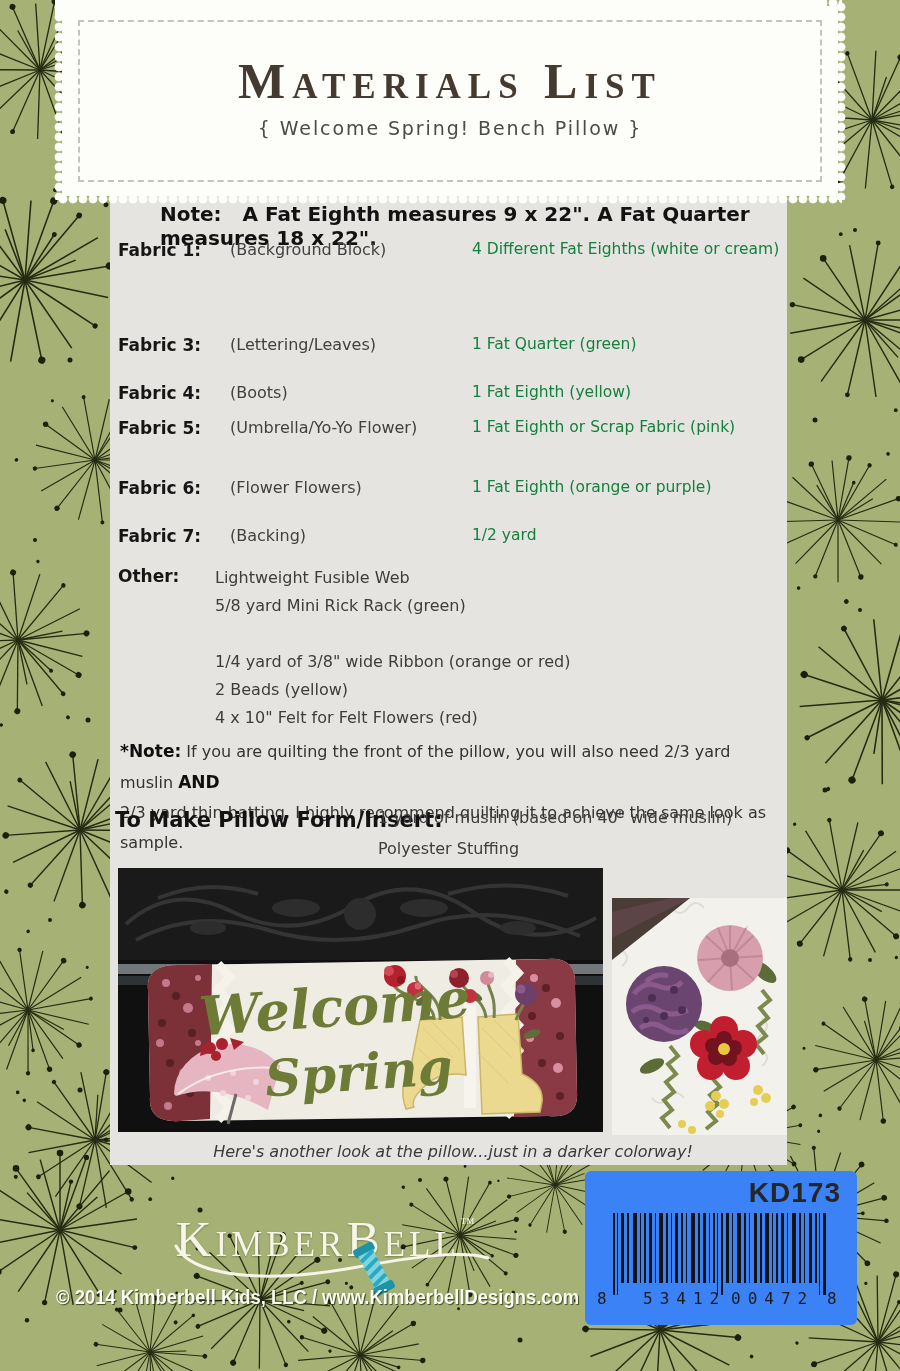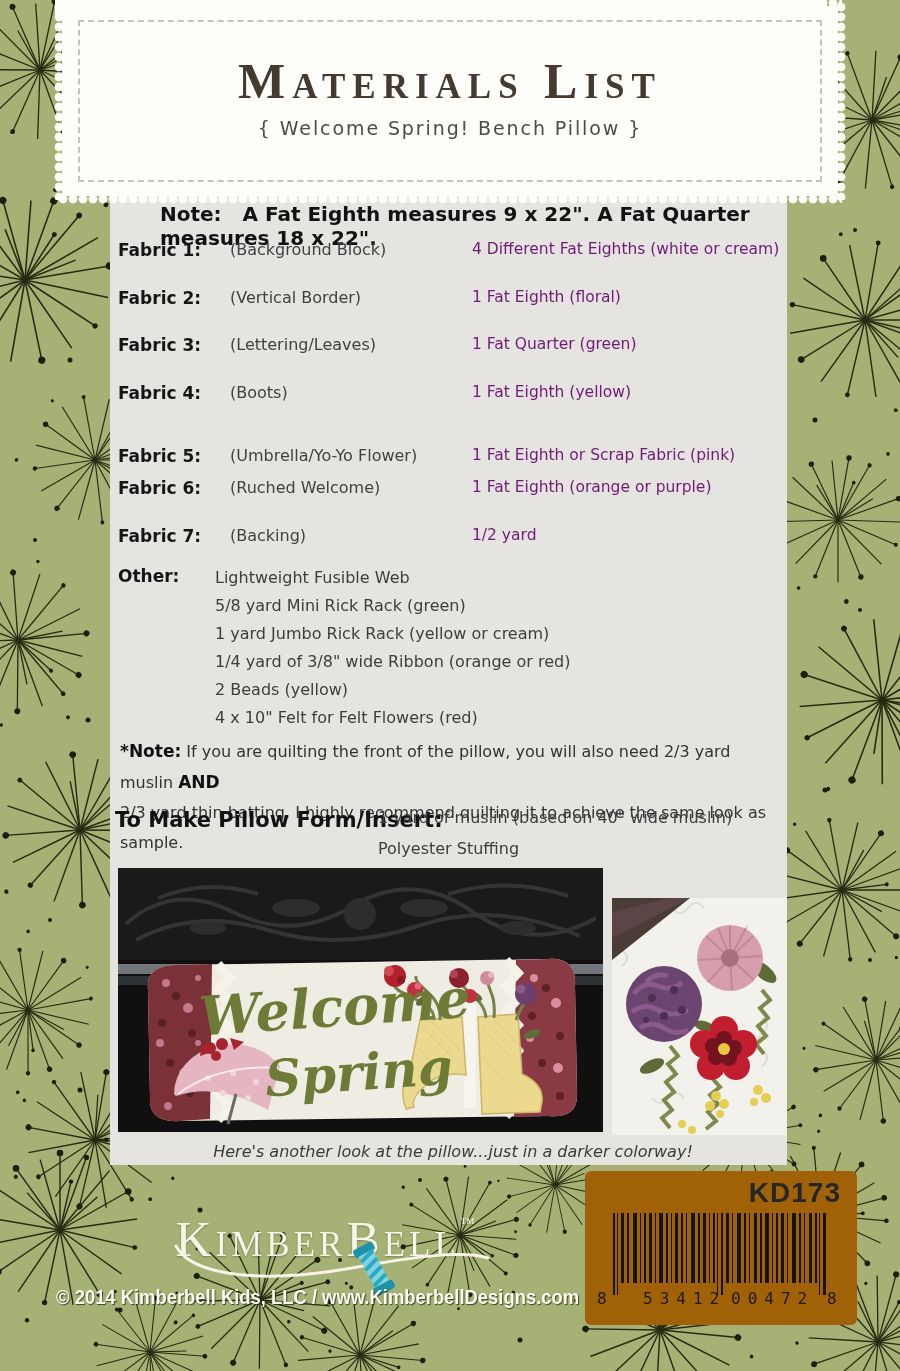--- a/index.html
+++ b/index.html
@@ -18,42 +18,42 @@
   .header-inner{position:absolute;left:16px;top:14px;right:16px;bottom:14px;border:2px dashed #c3c3c0;text-align:center;}
   .title{margin:34px 0 4px 0;font-family:"Liberation Serif",serif;font-variant:small-caps;font-weight:600;font-size:50px;letter-spacing:7px;color:#453a2f;line-height:1;}
   .subtitle{margin-top:10px;font-size:20px;letter-spacing:2px;color:#4b4b4b;transform:scaleX(.95);}
 
   
   .panel{position:absolute;left:110px;top:190px;width:677px;height:975px;background:#e5e4e1;z-index:2;}
   .note-line{position:absolute;left:50px;top:12px;font-size:20px;font-weight:bold;color:#121212;}
   .fabric-row{position:absolute;left:0;width:677px;height:22px;}
   .flabel{position:absolute;left:8px;font-size:17px;font-weight:bold;color:#151515;}
   .fdesc{position:absolute;left:120px;font-size:16px;color:#414141;}
-  .fqty{position:absolute;left:362px;font-size:15.5px;color:#701a75;text-align:center;}
+  .fqty{position:absolute;left:362px;font-size:15.5px;color:#15803d;text-align:center;}
   .other-label{position:absolute;left:8px;top:376px;font-size:17px;font-weight:bold;color:#151515;}
   .other-item{position:absolute;left:105px;font-size:16px;color:#3d3d3d;}
   .footnote{position:absolute;left:10px;top:546px;width:660px;font-size:16px;color:#333;line-height:30px;}
   .footnote b{color:#101010;font-size:17px;}
   .pf-label{position:absolute;left:5px;top:618px;font-size:21px;font-weight:bold;color:#121212;}
   .pf-item{position:absolute;left:268px;font-size:16px;color:#3d3d3d;}
   .main-photo{position:absolute;left:8px;top:678px;width:485px;height:264px;}
   .right-photo{position:absolute;left:502px;top:708px;width:175px;height:237px;}
   .caption{position:absolute;left:8px;top:952px;width:670px;text-align:center;font-size:16px;font-style:italic;color:#3a3a3a;}
 
   
   .logo{position:absolute;left:160px;top:1180px;width:330px;text-align:center;z-index:3;
         font-family:"Liberation Serif",serif;font-variant:small-caps;font-size:50px;letter-spacing:4px;
         color:#f7f4e8;line-height:1.1;text-shadow:0 1px 2px rgba(60,66,35,.45);margin-top:32px;}
   .tm{font-size:15px;vertical-align:28px;letter-spacing:0;}
   .swash{position:absolute;left:172px;top:1242px;z-index:3;}
   .spool{position:absolute;left:350px;top:1236px;z-index:3;}
   .copyright{position:absolute;left:56px;top:1286px;z-index:3;font-family:"Liberation Sans",sans-serif;
              font-weight:bold;font-size:20px;color:#fbfaf2;transform:scaleX(.92);transform-origin:left center;
              text-shadow:1px 1px 1px rgba(45,50,22,.85);white-space:nowrap;}
-  .barcode-box{position:absolute;left:585px;top:1171px;width:272px;height:154px;background:#a16207;border-radius:6px;z-index:3;}
+  .barcode-box{position:absolute;left:585px;top:1171px;width:272px;height:154px;background:#3b82f6;border-radius:6px;z-index:3;}
   .kd{position:absolute;right:16px;top:6px;font-family:"Liberation Sans",sans-serif;font-weight:600;font-size:28px;color:#262626;letter-spacing:1px;}
   .bars{position:absolute;left:28px;top:42px;}
   .bdig{position:absolute;top:118px;font-family:"DejaVu Sans Mono",monospace;font-size:16px;color:#1a1a1a;}
   .b0{left:12px;}.b1{left:58px;letter-spacing:7px;}.b2{left:146px;letter-spacing:7px;}.b3{left:242px;}
 </style>
 </head>
 <body>
 
 <div class="page">
 
@@ -170,55 +170,49 @@
     <div class="note-line">
       <span>Note:</span>&nbsp;&nbsp;
       <span>A Fat Eighth measures 9 x 22".  A Fat Quarter measures 18 x 22".</span>
     </div>
 
     <div class="fabric-row" style="top:50px">
       <span class="flabel">Fabric 1:</span>
       <span class="fdesc">(Background Block)</span>
       <span class="fqty">4 Different Fat Eighths (white or cream)</span>
     </div>
-    <div class="fabric-row" style="top:98px">
-      <span class="flabel">Fabric 2:</span>
-      <span class="fdesc">(Vertical Border)</span>
-      <span class="fqty">1 Fat Eighth (floral)</span>
-    </div>
     <div class="fabric-row" style="top:145px">
       <span class="flabel">Fabric 3:</span>
       <span class="fdesc">(Lettering/Leaves)</span>
       <span class="fqty">1 Fat Quarter (green)</span>
     </div>
     <div class="fabric-row" style="top:193px">
       <span class="flabel">Fabric 4:</span>
       <span class="fdesc">(Boots)</span>
       <span class="fqty">1 Fat Eighth (yellow)</span>
     </div>
-    <div class="fabric-row" style="top:256px">
+    <div class="fabric-row" style="top:228px">
       <span class="flabel">Fabric 5:</span>
       <span class="fdesc">(Umbrella/Yo-Yo Flower)</span>
       <span class="fqty">1 Fat Eighth or Scrap Fabric (pink)</span>
     </div>
     <div class="fabric-row" style="top:288px">
       <span class="flabel">Fabric 6:</span>
-      <span class="fdesc">(Ruched Welcome)</span>
+      <span class="fdesc">(Flower Flowers)</span>
       <span class="fqty">1 Fat Eighth (orange or purple)</span>
     </div>
     <div class="fabric-row" style="top:336px">
       <span class="flabel">Fabric 7:</span>
       <span class="fdesc">(Backing)</span>
       <span class="fqty">1/2 yard</span>
     </div>
 
     <div class="other-label">Other:</div>
     <div class="other-item" style="top:378px">Lightweight Fusible Web</div>
     <div class="other-item" style="top:406px">5/8 yard Mini  Rick Rack  (green)</div>
-    <div class="other-item" style="top:434px">1 yard Jumbo Rick Rack (yellow or cream)</div>
     <div class="other-item" style="top:462px">1/4 yard of 3/8" wide Ribbon (orange or red)</div>
     <div class="other-item" style="top:490px">2 Beads (yellow)</div>
     <div class="other-item" style="top:518px">4 x 10" Felt for Felt Flowers (red)</div>
 
     <div class="footnote">
       <b>*Note:</b>
       <span>If you are quilting the front of the pillow, you will also need 2/3 yard muslin</span>
       <b>AND</b><br>
       <span>2/3 yard thin batting. I highly recommend quilting it to achieve the same look as sample.</span>
     </div>

